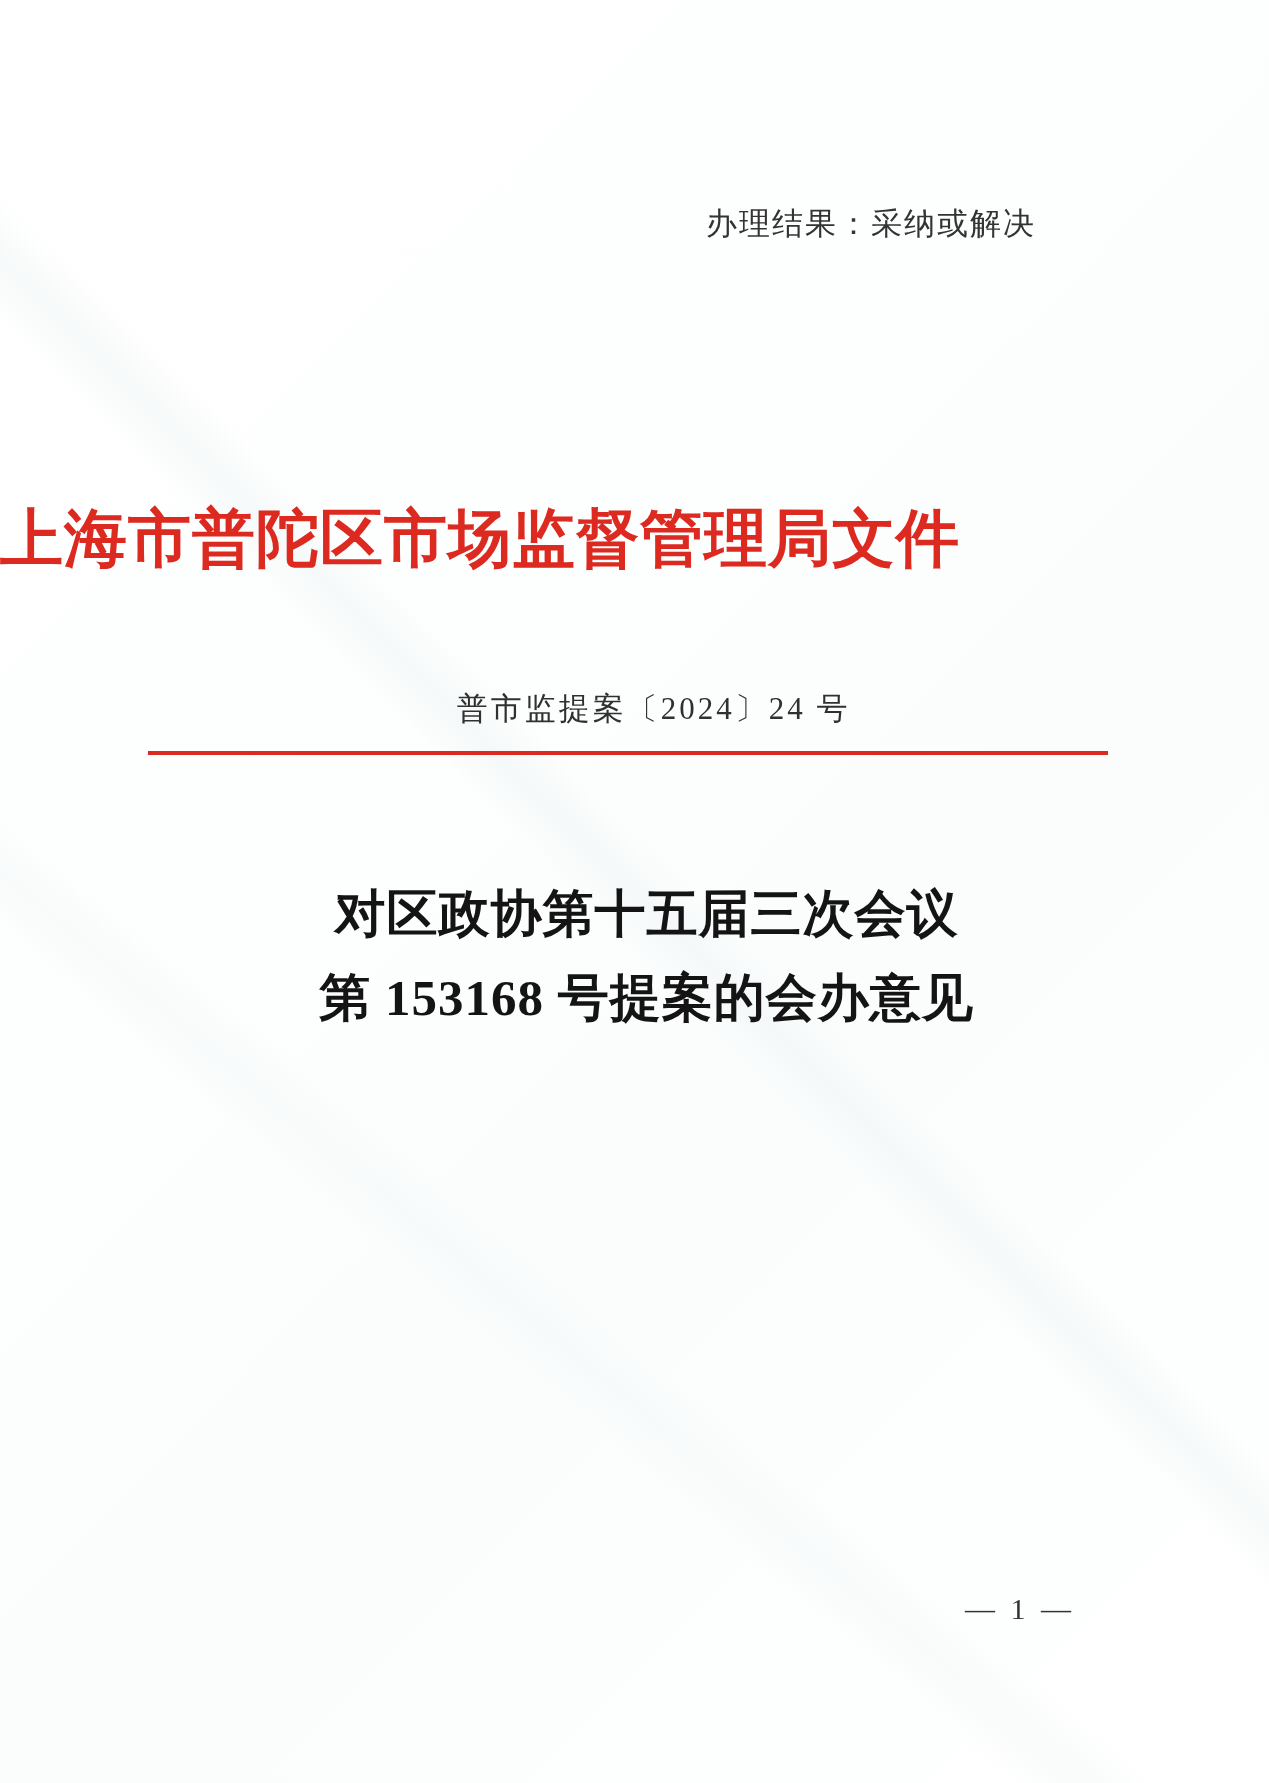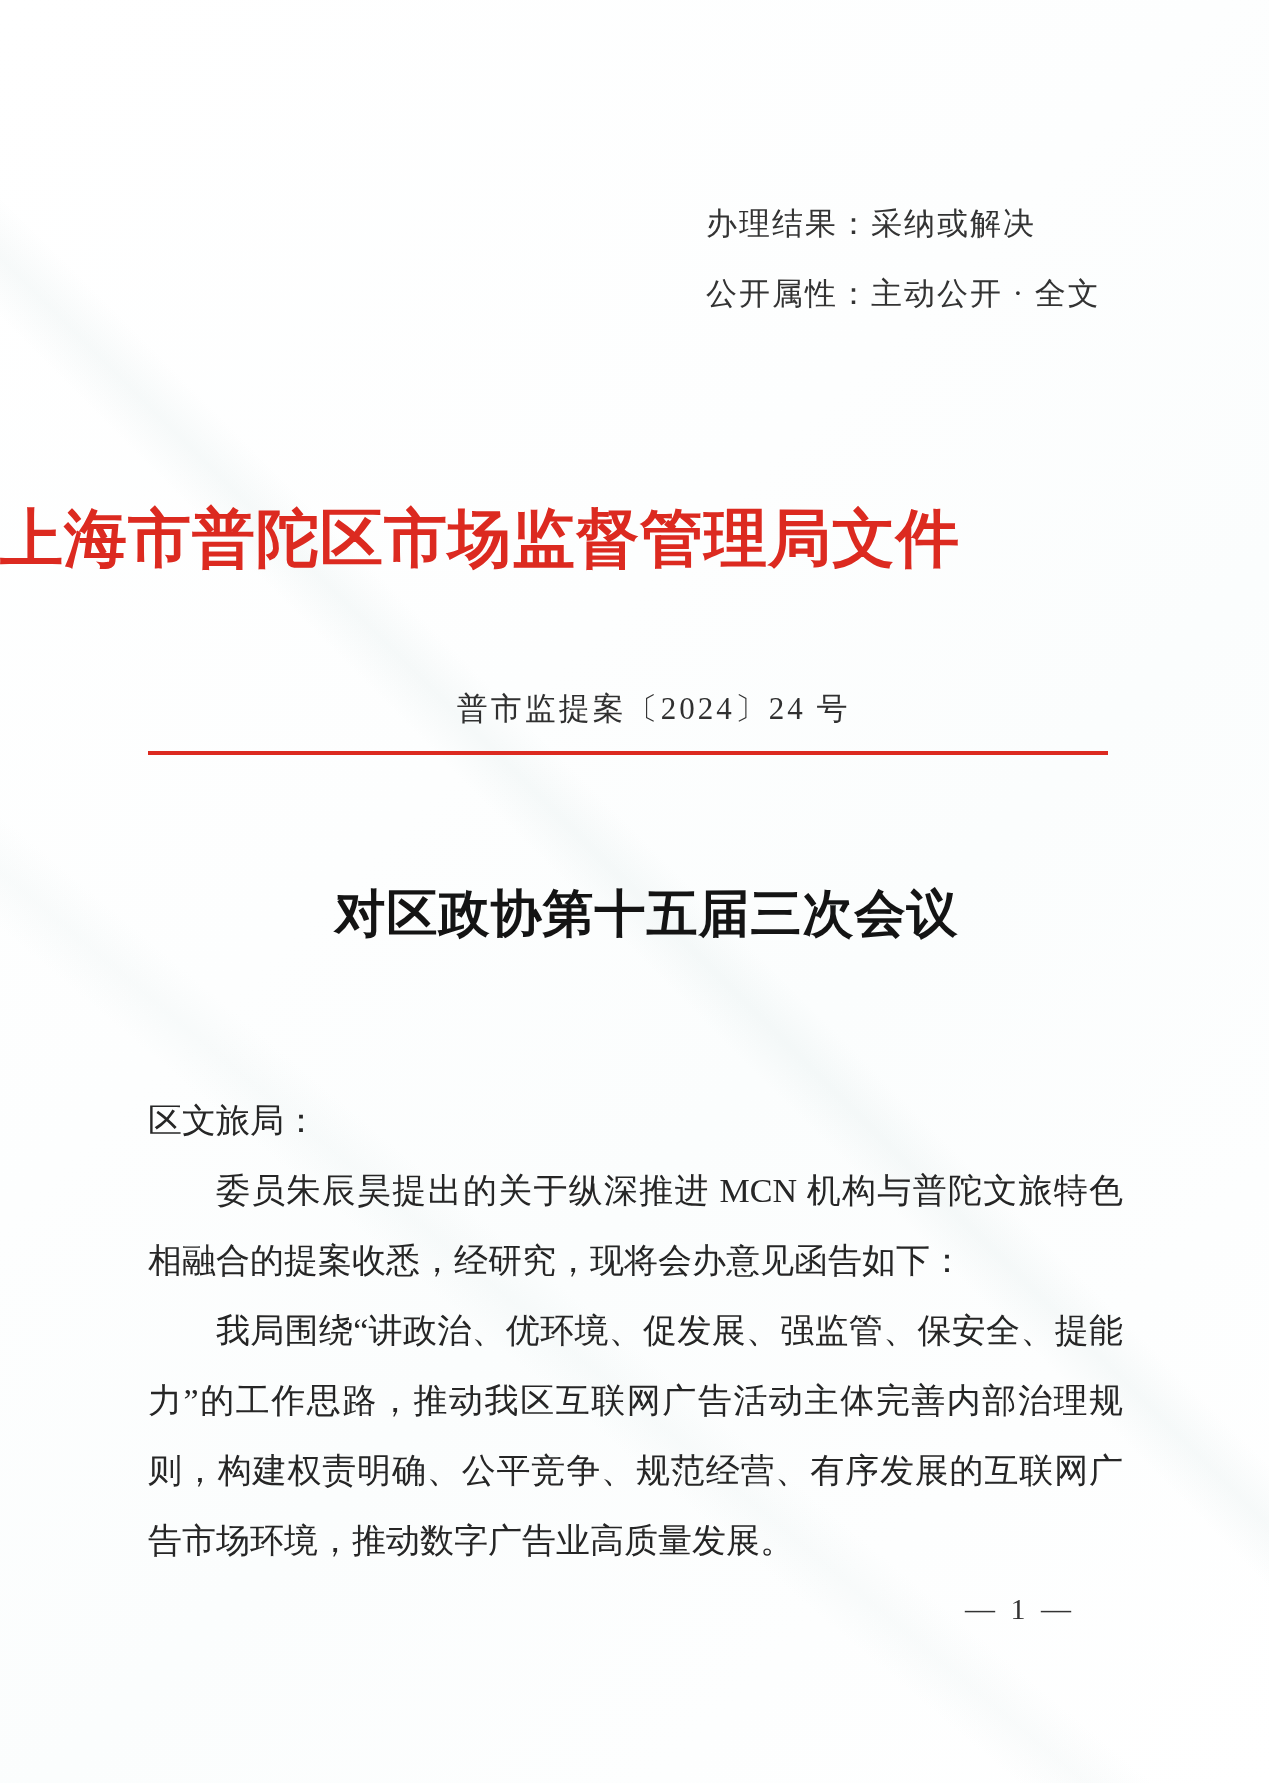--- a/index.html
+++ b/index.html
@@ -116,33 +116,28 @@
   }
 </style>
 </head>
 <body>
 
 <div class="page">
   <div class="scan-streaks"></div>
 
   <div class="meta">
     <div>办理结果：采纳或解决</div>
-    <div>公开属性：主动公开 · 全文</div>
   </div>
 
   <h1 class="agency-title">上海市普陀区市场监督管理局文件</h1>
 
   <div class="doc-number">普市监提案〔2024〕24 号</div>
 
   <hr class="red-rule">
 
   <h2 class="doc-title">
     <span>对区政协第十五届三次会议</span><br>
+    <span>第 153168 号提案的会办意见</span>
   </h2>
 
-  <div class="body-text">
-    <p class="salutation">区文旅局：</p>
-    <p>委员朱辰昊提出的关于纵深推进 MCN 机构与普陀文旅特色相融合的提案收悉，经研究，现将会办意见函告如下：</p>
-    <p>我局围绕“讲政治、优环境、促发展、强监管、保安全、提能力”的工作思路，推动我区互联网广告活动主体完善内部治理规则，构建权责明确、公平竞争、规范经营、有序发展的互联网广告市场环境，推动数字广告业高质量发展。</p>
-  </div>
 
   <div class="page-number">— 1 —</div>
 </div>
 
 </body></html>

